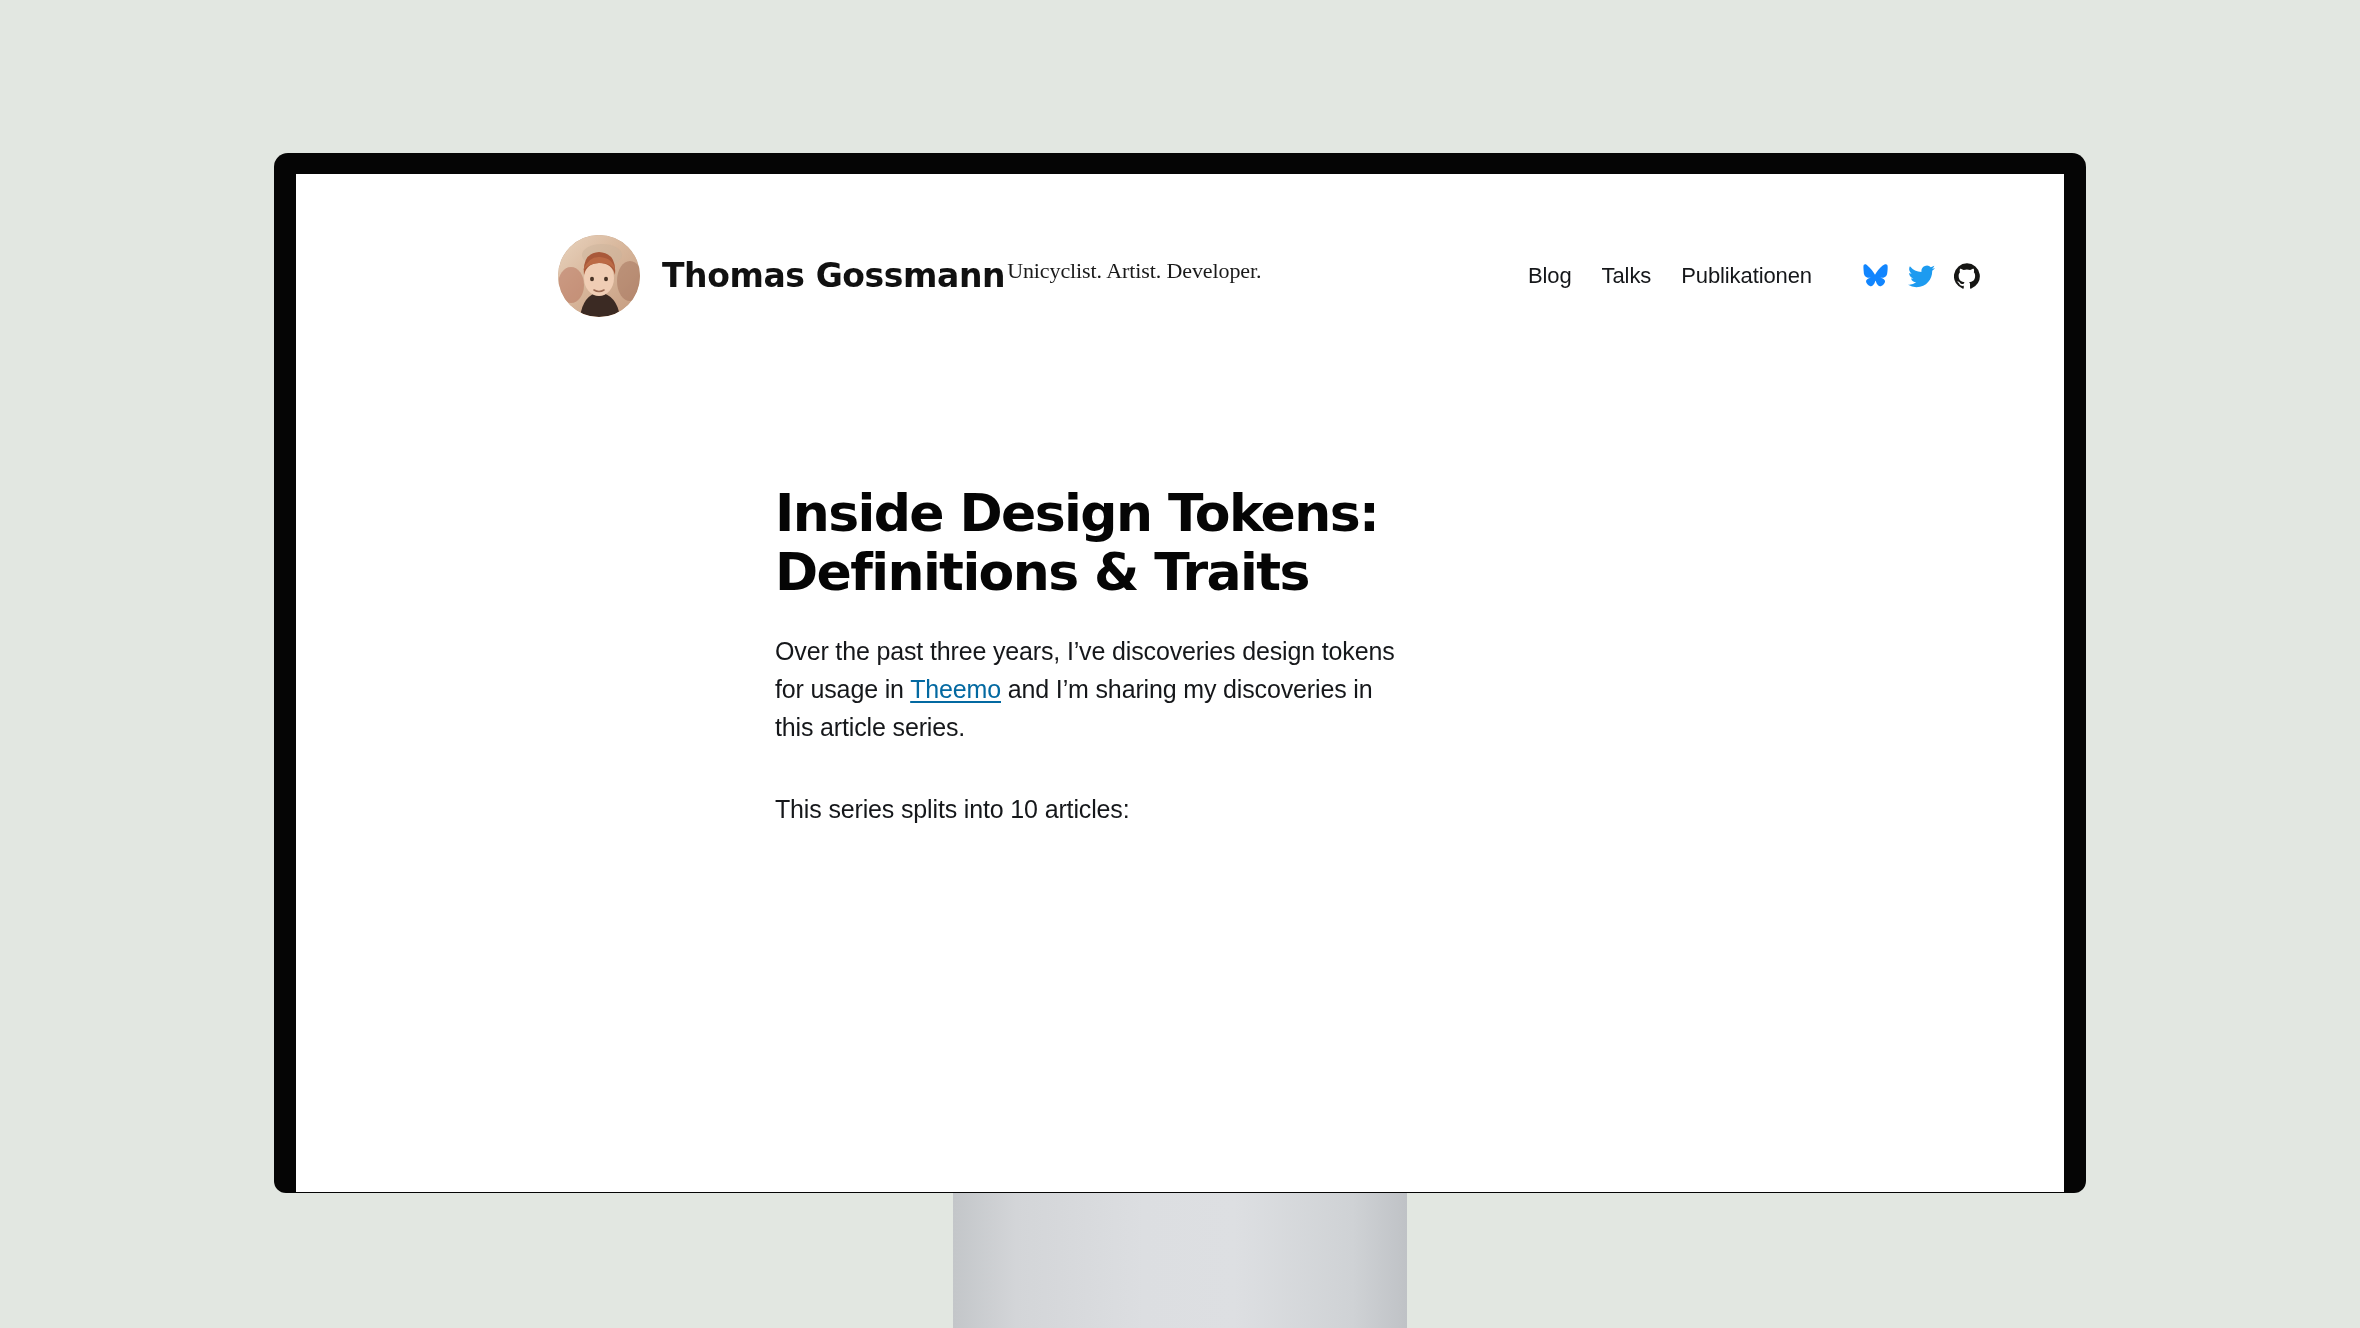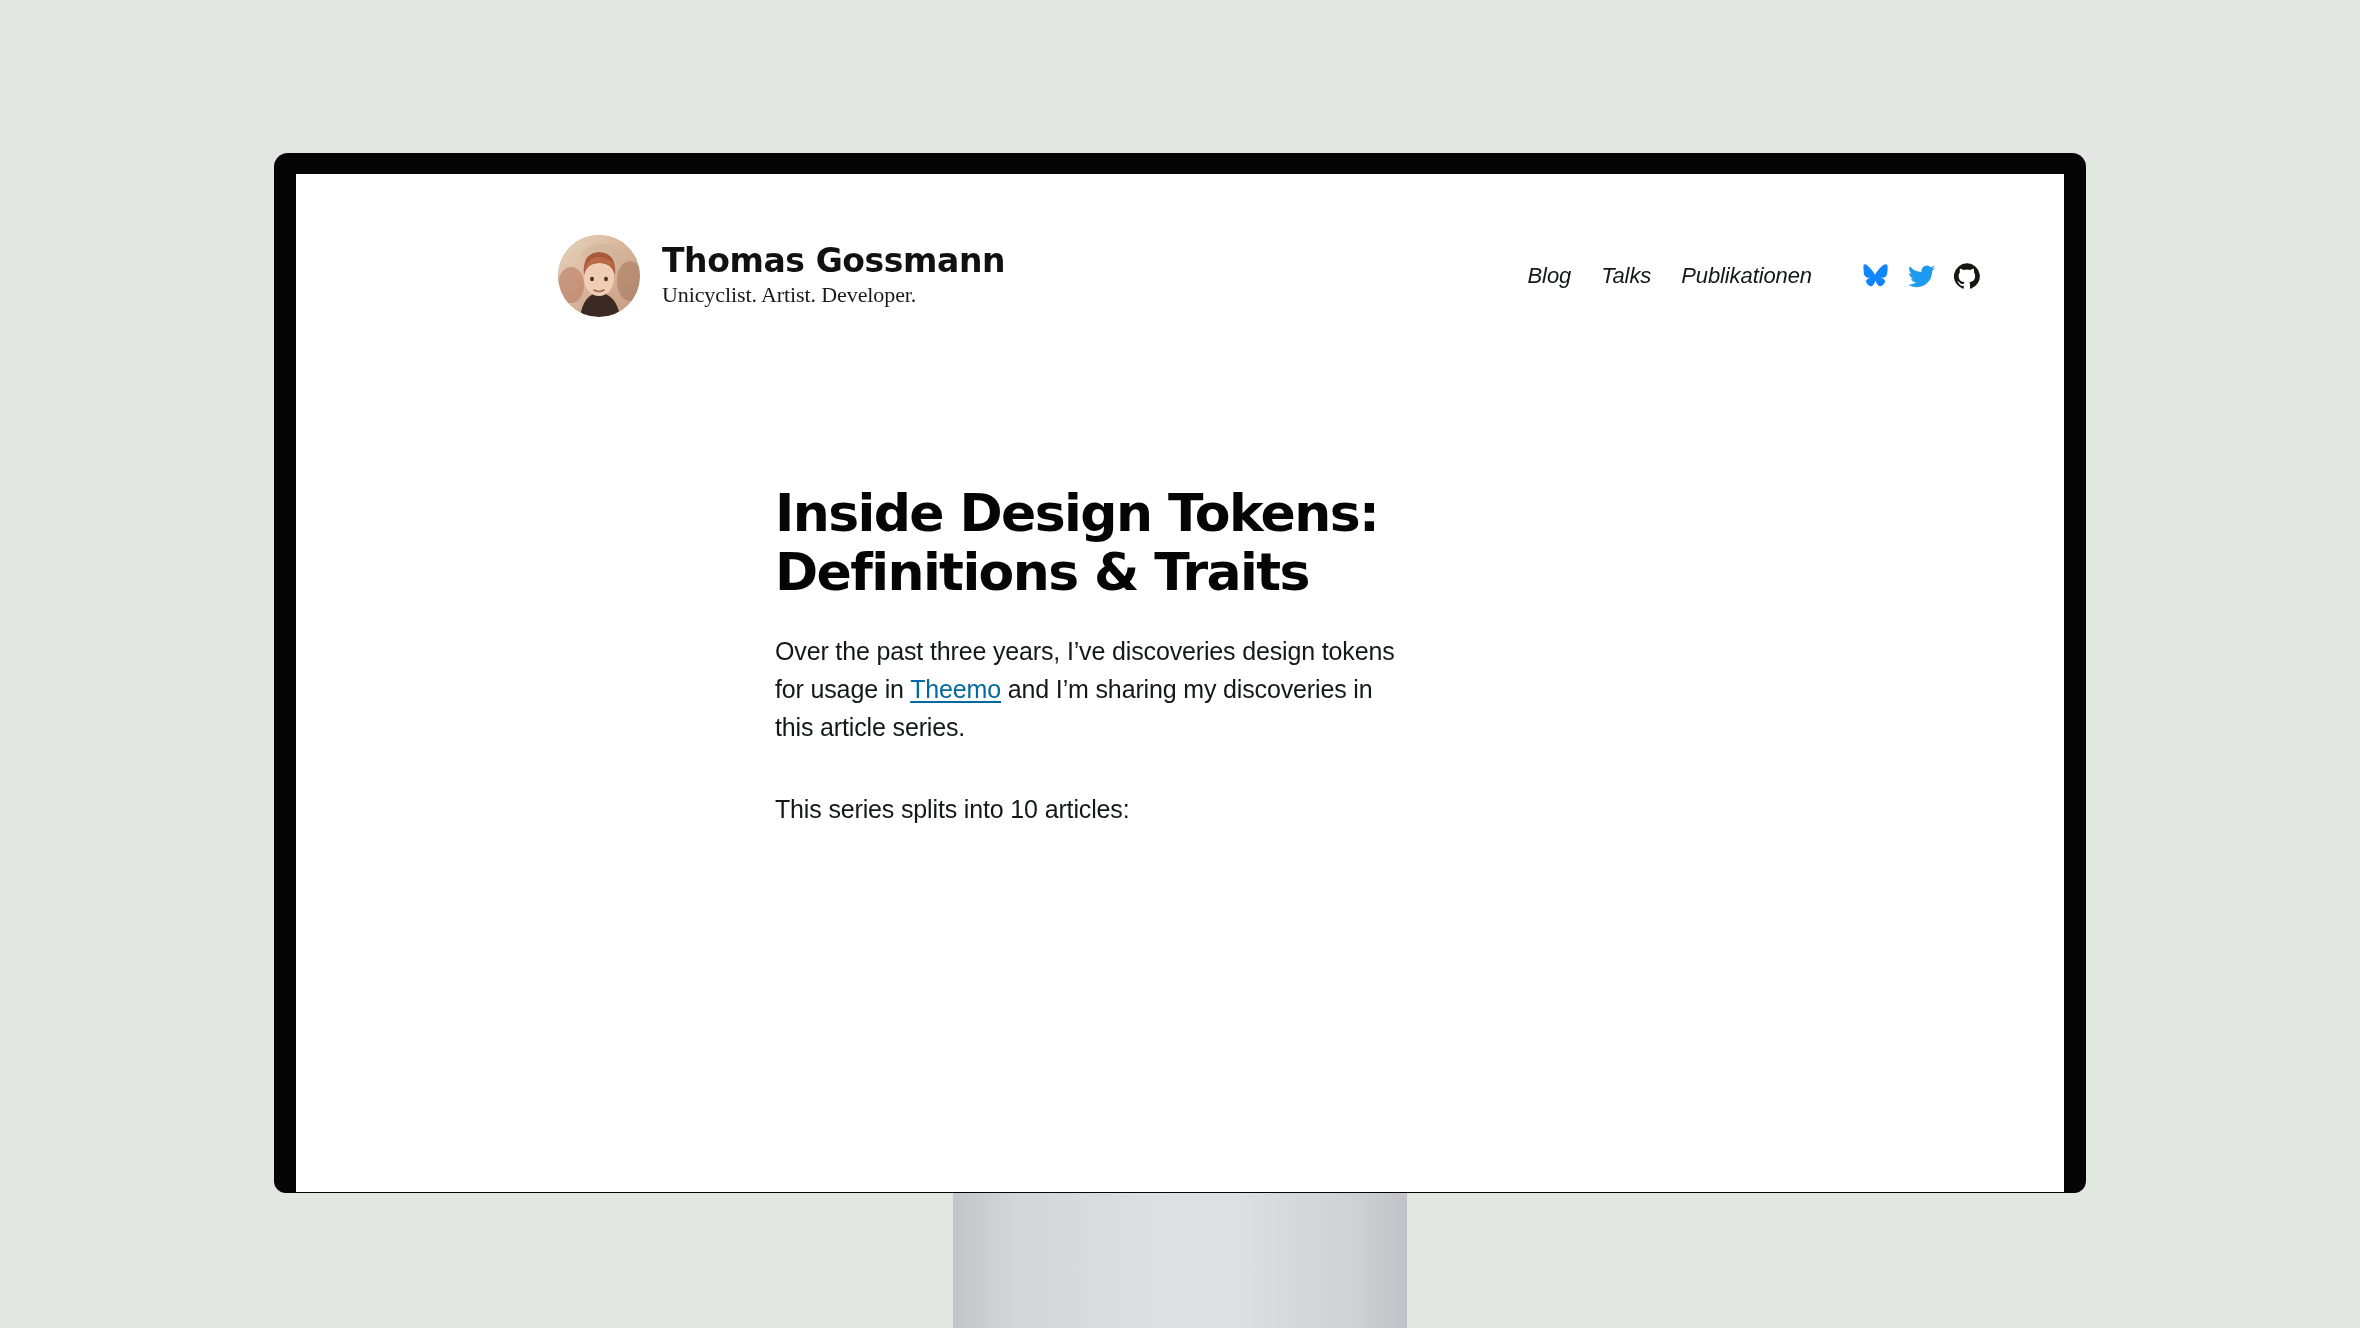--- a/index.html
+++ b/index.html
@@ -84,21 +84,21 @@
   #avatar {
     width:82px; height:82px;
     border-radius:50%;
     overflow:hidden;
     flex:none;
     background:#c9a88c;
     position:relative;
   }
   #avatar svg { display:block; width:100%; height:100%; }
 
-  #brand-text { display:flex; flex-direction:column; gap:2px; }
+  #brand-text { display:flex; flex-direction:row; gap:2px; }
 
   #brand-name {
     font-family:"DejaVu Sans", sans-serif;
     font-size:33px;
     font-weight:bold;
     letter-spacing:-0.4px;
     color:#111111;
     line-height:1.12;
   }
 
@@ -116,21 +116,20 @@
     align-items:center;
     gap:30px;
   }
 
   .nav-link {
     font-size:22px;
     color:#15171a;
     text-decoration:none;
     white-space:nowrap;
     letter-spacing:-0.1px;
-    font-style:italic;
   }
 
   #social-links {
     display:flex;
     align-items:center;
     gap:16px;
     margin-left:18px;
   }
   .social-link {
     display:flex;

